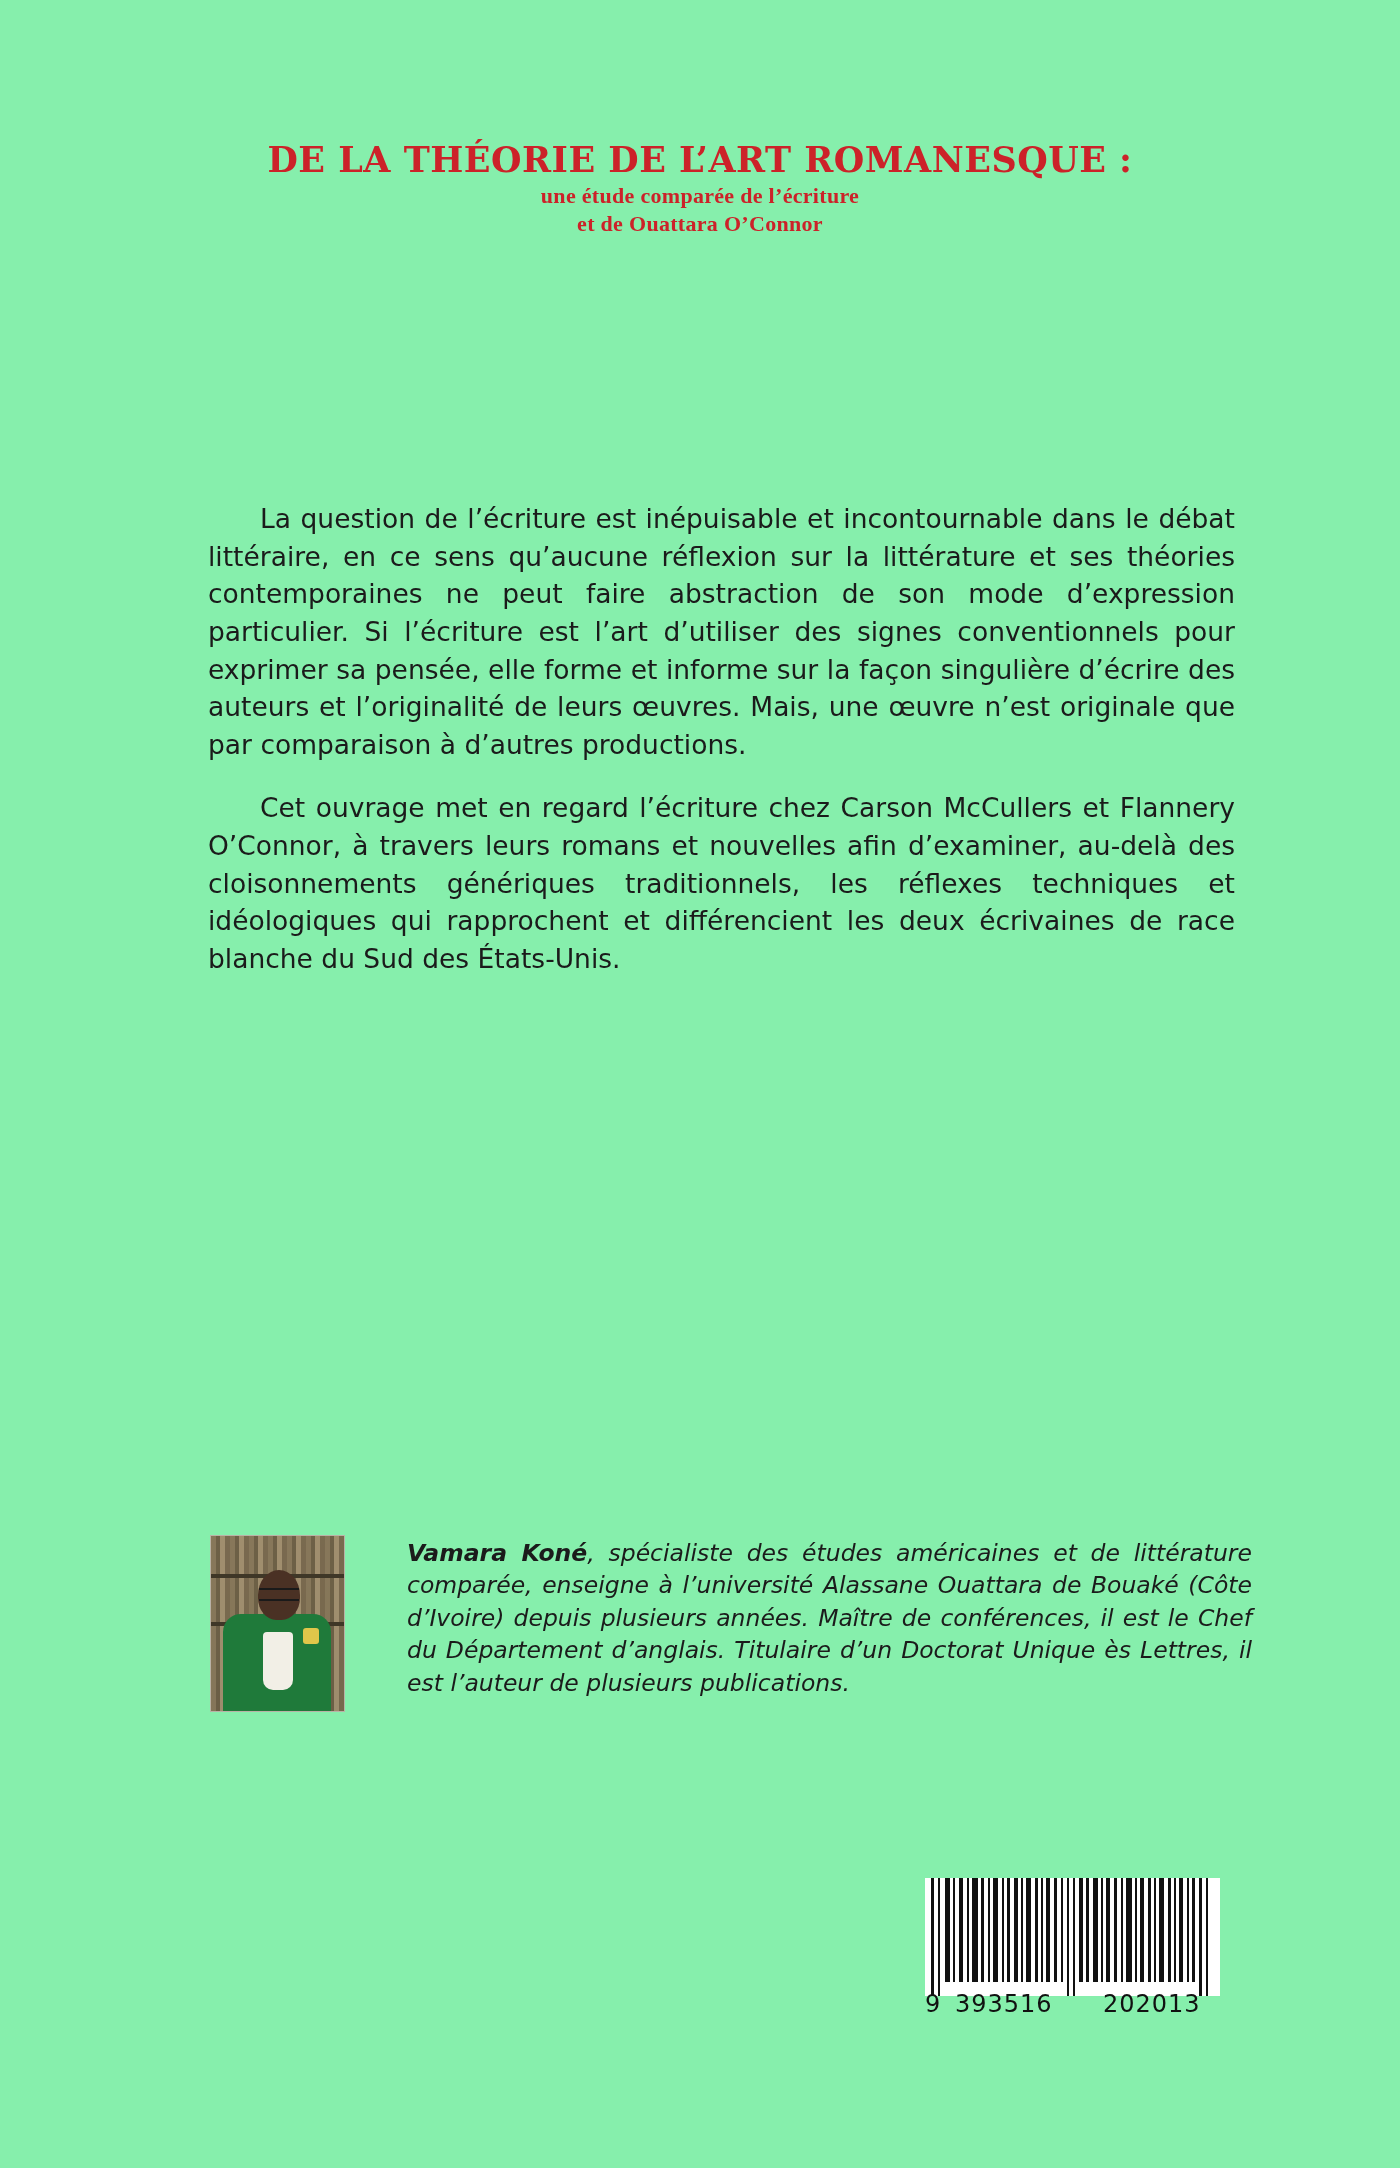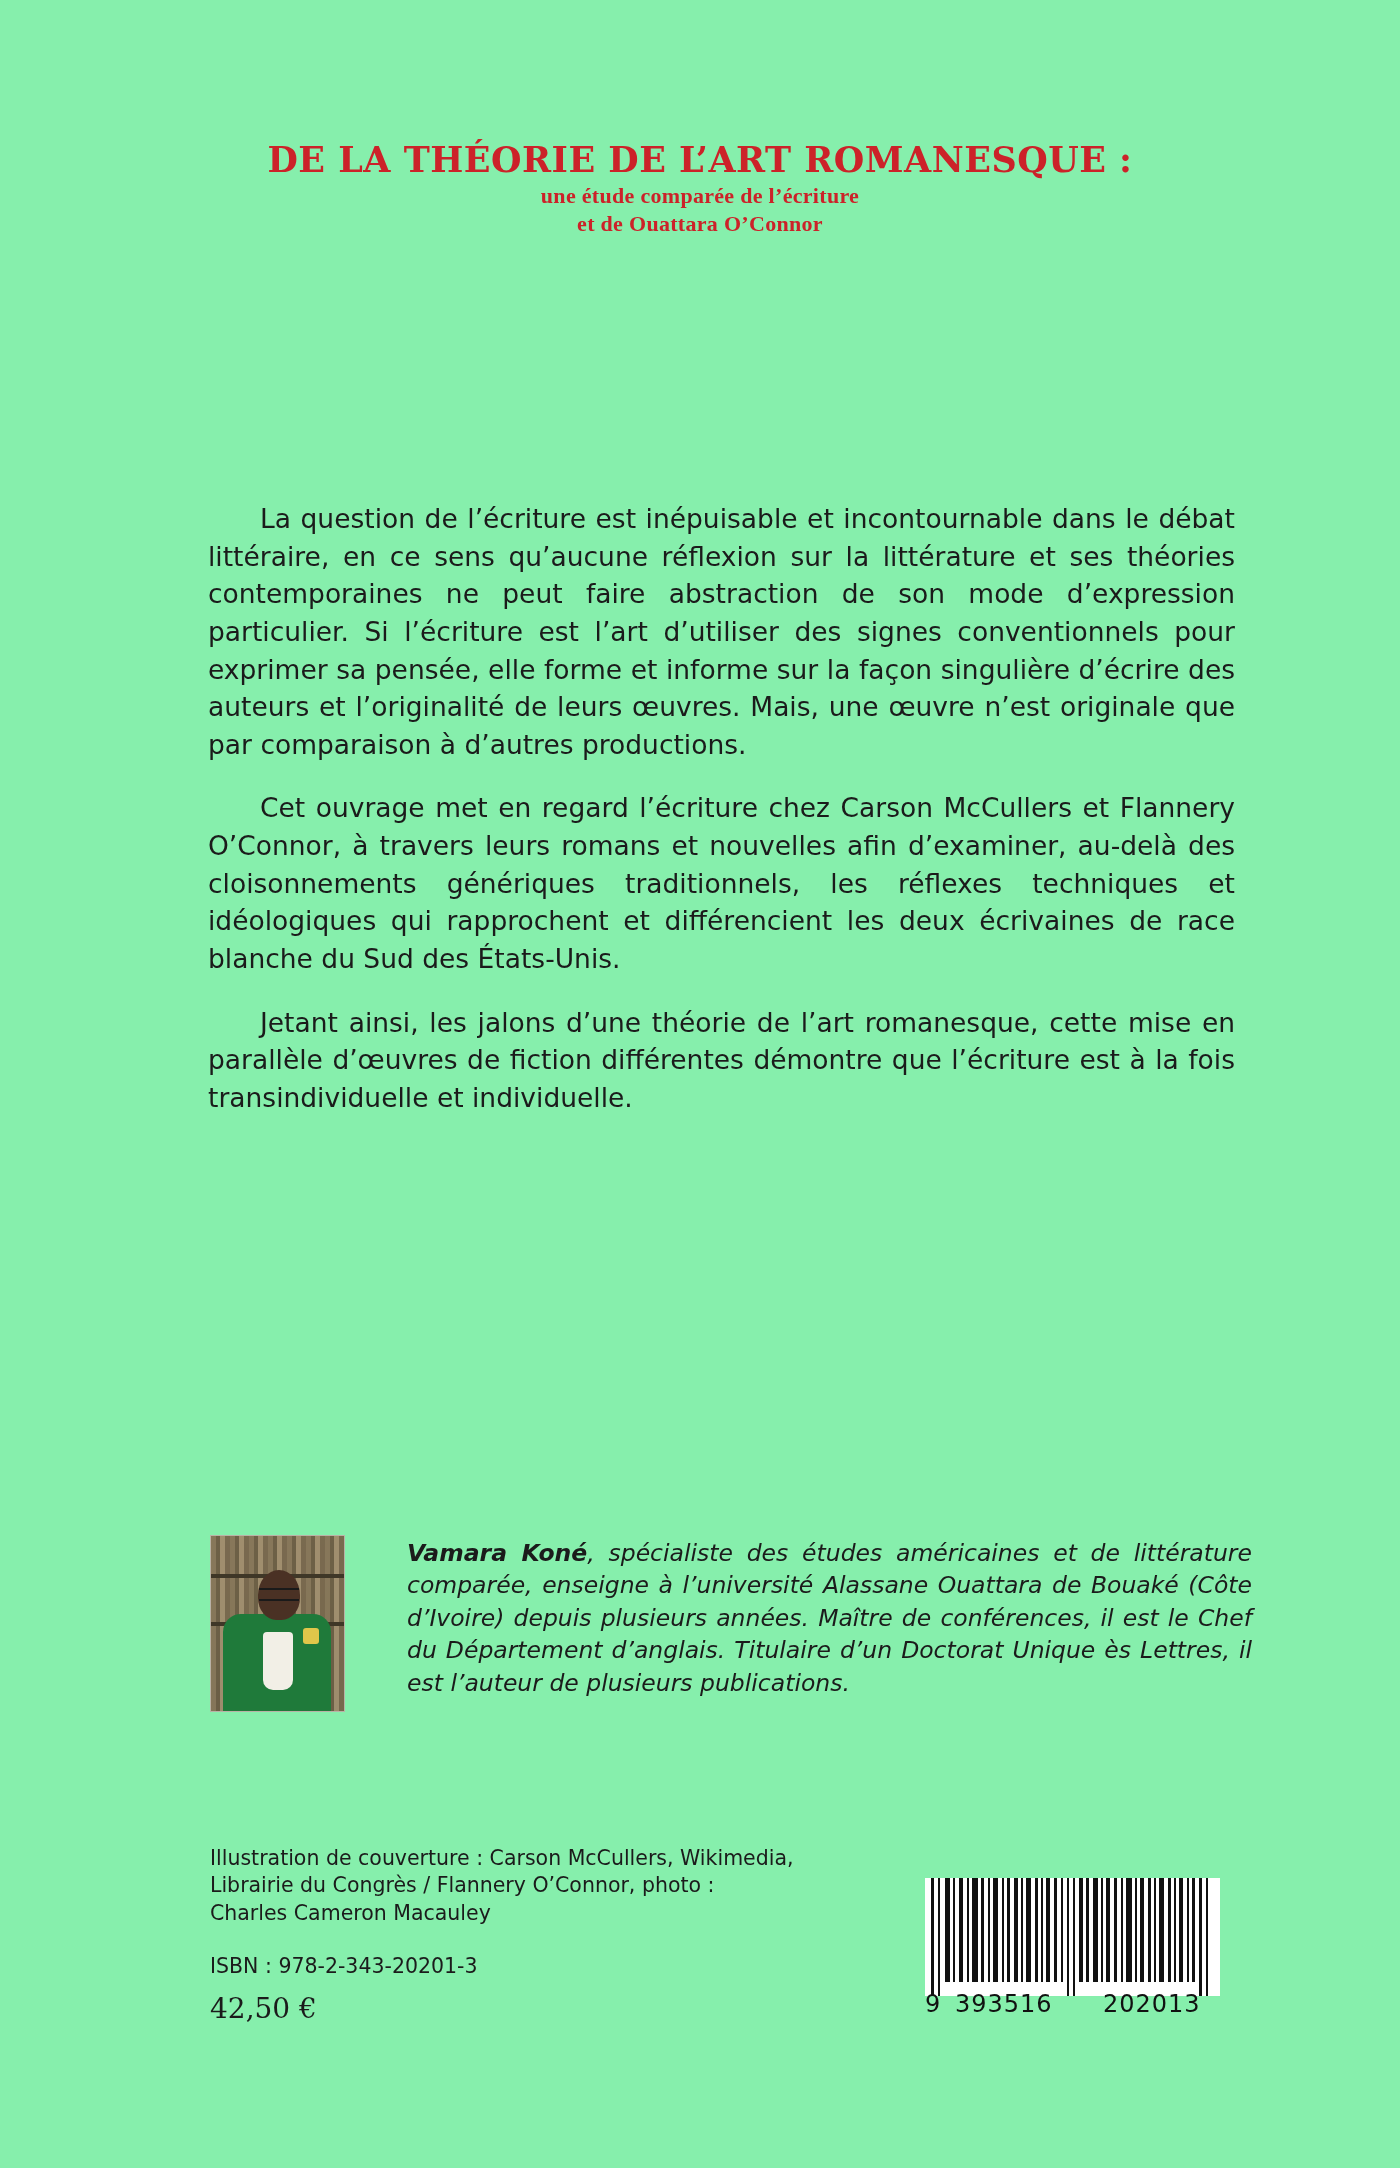--- a/index.html
+++ b/index.html
@@ -224,46 +224,38 @@
 
   <div class="title-block">
     <div class="title-line-1">DE LA THÉORIE DE L’ART ROMANESQUE :</div>
     <div class="title-line-2">une étude comparée de l’écriture</div>
     <div class="title-line-4">et de Ouattara O’Connor</div>
   </div>
 
   <div class="body-text">
     <p class="last-line-left">La question de l’écriture est inépuisable et incontournable dans le débat littéraire, en ce sens qu’aucune réflexion sur la littérature et ses théories contemporaines ne peut faire abstraction de son mode d’expression particulier. Si l’écriture est l’art d’utiliser des signes conventionnels pour exprimer sa pensée, elle forme et informe sur la façon singulière d’écrire des auteurs et l’originalité de leurs œuvres. Mais, une œuvre n’est originale que par comparaison à d’autres productions.</p>
     <p class="last-line-left">Cet ouvrage met en regard l’écriture chez Carson McCullers et Flannery O’Connor, à travers leurs romans et nouvelles afin d’examiner, au-delà des cloisonnements génériques traditionnels, les réflexes techniques et idéologiques qui rapprochent et différencient les deux écrivaines de race blanche du Sud des États-Unis.</p>
-    <p class="last-line-left">Jetant ainsi, les jalons d’une théorie de l’art romanesque, cette mise en parallèle d’œuvres de fiction différentes démontre que l’écriture est à la fois transindividuelle et individuelle.</p>
   </div>
 
   <div class="bio">
     <div class="bio-photo">
       <div class="shelf"></div>
       <div class="shelf-line sl1"></div>
       <div class="shelf-line sl2"></div>
       <div class="body-robe"></div>
       <div class="collar"></div>
       <div class="head"></div>
       <div class="glasses"></div>
       <div class="badge"></div>
     </div>
     <div class="bio-text">
       <span class="name">Vamara Koné</span><span>, spécialiste des études américaines et de littérature comparée, enseigne à l’université Alassane Ouattara de Bouaké (Côte d’Ivoire) depuis plusieurs années. Maître de conférences, il est le Chef du Département d’anglais. Titulaire d’un Doctorat Unique ès Lettres, il est l’auteur de plusieurs publications.</span>
     </div>
   </div>
 
-  <div class="footer">
-    <p class="cover-credit">Illustration de couverture : Carson McCullers, Wikimedia,</p>
-    <p class="cover-credit">Librairie du Congrès / Flannery O’Connor, photo :</p>
-    <p class="cover-credit">Charles Cameron Macauley</p>
-    <p class="isbn">ISBN : 978-2-343-20201-3</p>
-    <p class="price">42,50 €</p>
-  </div>
 
   <div class="barcode-wrap">
     <svg class="barcode" viewBox="0 0 295 118" preserveAspectRatio="none">
       <rect x="0" y="0" width="295" height="118" fill="#ffffff"></rect>
       <g fill="#111111">
         <rect x="6" y="0" width="3" height="118"></rect>
         <rect x="13" y="0" width="2" height="118"></rect>
         <rect x="20" y="0" width="5" height="104"></rect>
         <rect x="28" y="0" width="2" height="104"></rect>
         <rect x="34" y="0" width="4" height="104"></rect>

